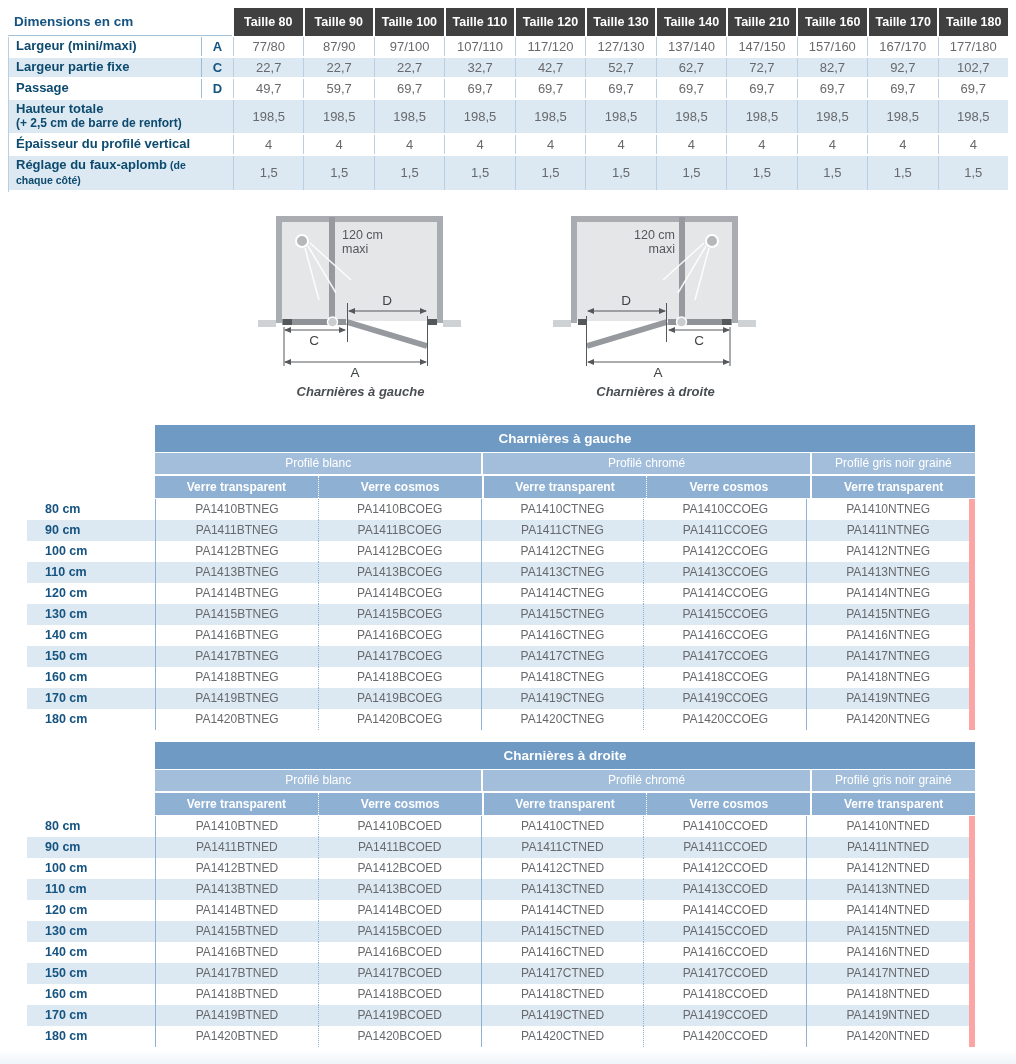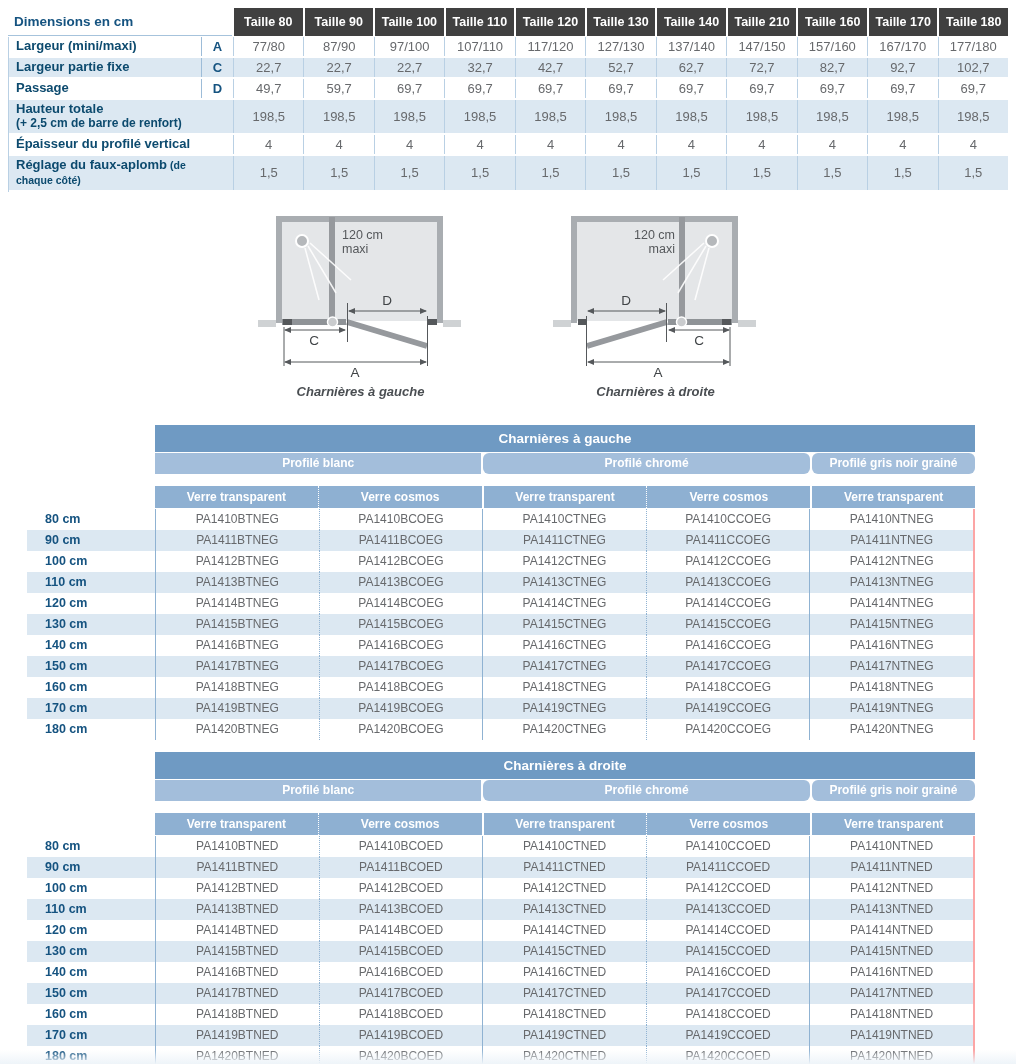--- a/index.html
+++ b/index.html
@@ -39,40 +39,40 @@
   svg text { font-family:"Liberation Sans", sans-serif; }
   .svg-note { font-size:12.5px; fill:#55585b; }
   .svg-dim  { font-size:13.5px; fill:#404447; }
 
   
   .rt { margin:13px 0 0 27px; width:948px; }
   .rt + .rt { margin-top:12px; }
   .rt-title { margin-left:128px; height:27px; background:#6f9ac3; color:#fff; font-weight:bold;
               font-size:13.5px; display:flex; align-items:center; justify-content:center; }
   .rt-groups { margin-left:128px; display:flex; margin-top:1px; height:21px; }
-  .rt-group { background:#a3bedb; color:#fff; font-size:12px; font-weight:700;
+  .rt-group { background:#a3bedb; color:#fff; font-size:12px; font-weight:400;
               display:flex; align-items:center; justify-content:center; }
   .rt-group.g2 { flex:2; }
   .rt-group.g1 { flex:1; }
-  .rt-group + .rt-group { margin-left:2px;border-radius:6px; }
-  .rt-verre { margin-left:128px; display:flex; margin-top:12px; height:22px; }
+  .rt-group + .rt-group { margin-left:2px; }
+  .rt-verre { margin-left:128px; display:flex; margin-top:2px; height:22px; }
   .rt-verre .vc { flex:1; background:#8eb0d2; color:#fff; font-weight:bold; font-size:12px;
                   display:flex; align-items:center; justify-content:center; }
   .rt-verre .vc.dot { border-left:1px dotted #fff;text-align:center; }
   .rt-verre .vc.gap { margin-left:2px; }
   .rt-body { margin-top:1px; }
   .rt-row { display:flex; height:21px; }
   .rt-row:nth-of-type(even) { background:#dce8f2; }
   .rt-size { width:128px; display:flex; align-items:center; padding-left:18px;
              color:#155380; font-weight:bold; font-size:12.5px; }
   .rt-code { flex:1; display:flex; align-items:center; justify-content:center;
              color:#67696c; font-size:12px; }
   .rt-code.solid { border-left:1px solid #8fb2d2; }
   .rt-code.dot   { border-left:1px dotted #8fb2d2; }
-  .rt-code.last  { border-right:2px solid #fca5a5; }
+  .rt-code.last  { border-right:6px solid #fca5a5; }
 </style>
 </head>
 <body>
 
 <div class="page">
 
   <div class="dims">
     <div class="dt-head">
       <div class="dt-corner">Dimensions en cm</div>
       <div class="dt-sizes">

